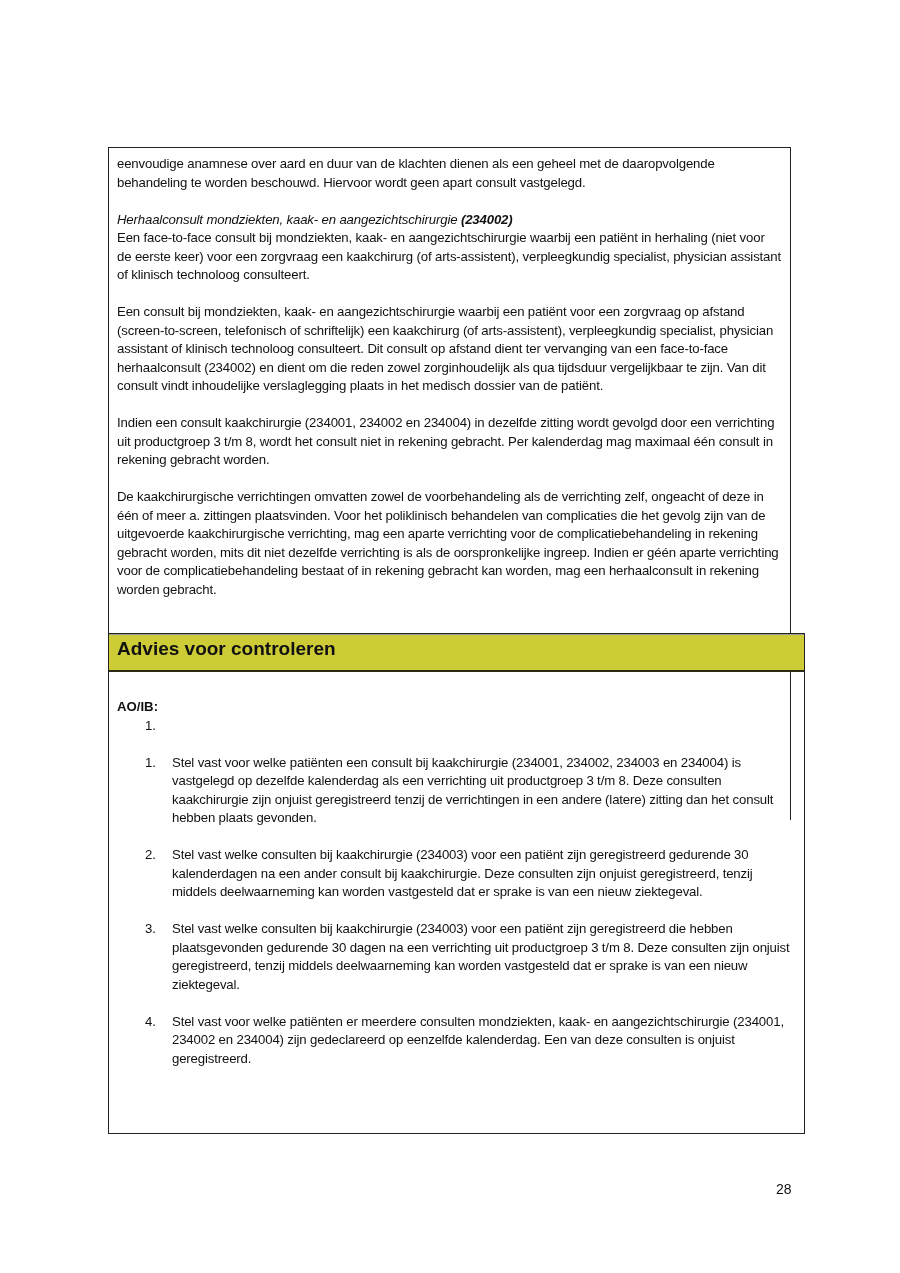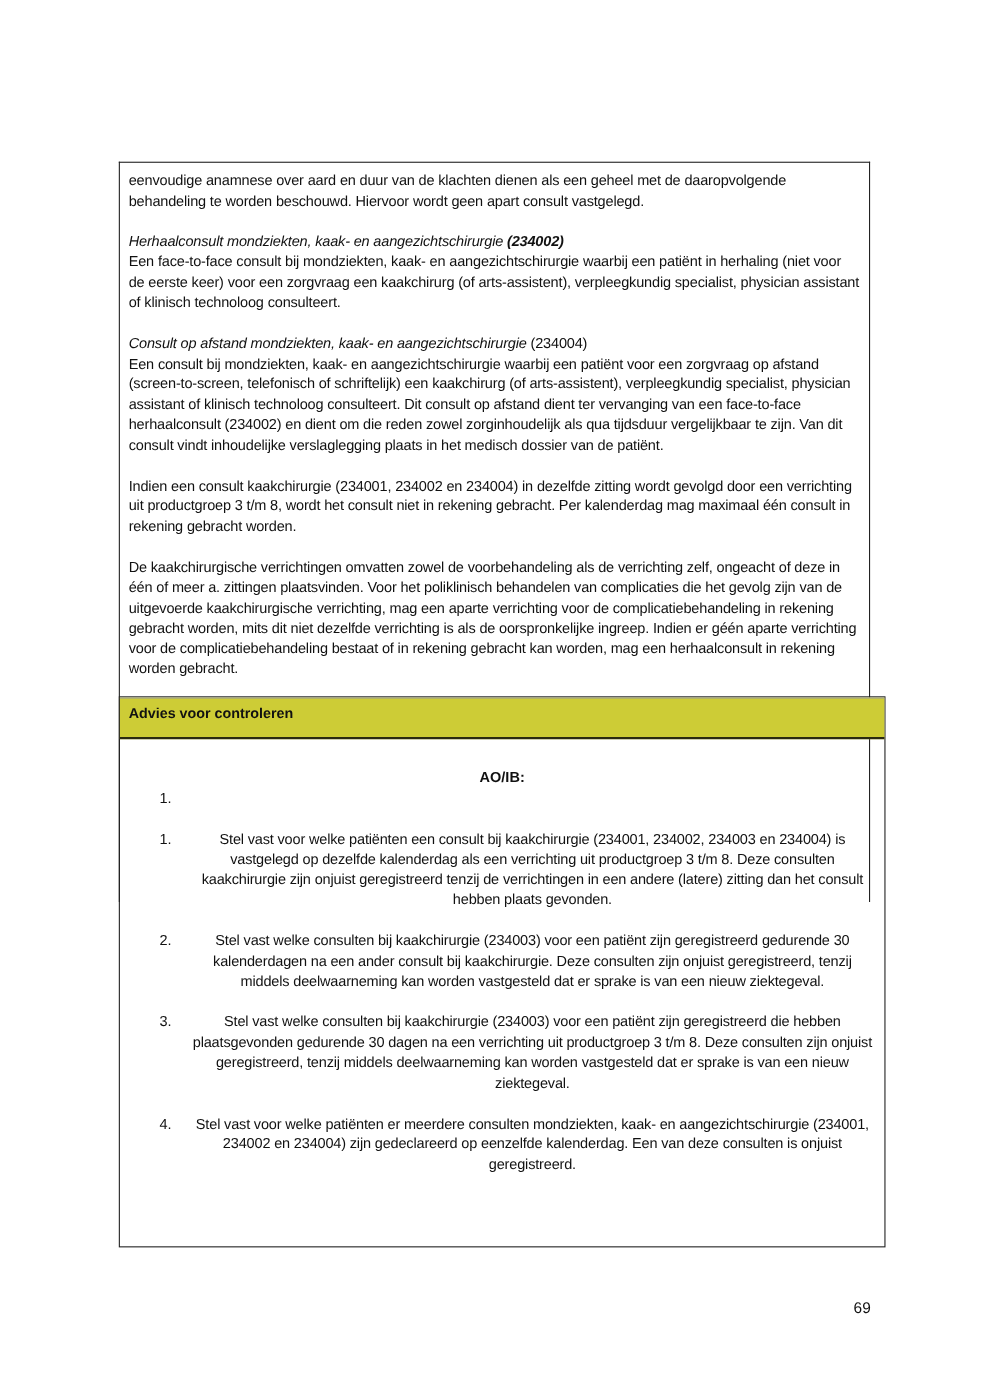--- a/index.html
+++ b/index.html
@@ -17,23 +17,23 @@
   .para { margin: 0 0 18.5px 0; letter-spacing: -0.15px; }
   .para .sub-title { font-style: italic; display: block; }
   .para .sub-title b { font-style: italic; font-weight: bold; }
   .box-bottom {
     position: absolute; left: 108px; top: 633px; width: 697px; height: 501px;
     border: 1px solid #222; border-width: 1px 1.5px 1.5px 1.5px; box-sizing: border-box;
   }
   .advies-header {
     background: #cdcc36; height: 38px; border-bottom: 2px solid #2a2a10;
     border-top: 1px solid #999; box-sizing: border-box;
-    padding: 5px 8px; font-weight: bold; font-size: 13px; line-height: 18px;
+    padding: 5px 8px; font-weight: bold; font-size: 19px; line-height: 18px;
   }
-  .advies-body { padding: 26px 8px 0 8px; text-align: center; }
+  .advies-body { padding: 26px 8px 0 8px; }
   .section-label { font-weight: bold; margin: 0; }
   ol.steps { margin: 0 0 18.5px 0; padding: 0; list-style: none; }
   ol.steps li { position: relative; padding-left: 55px; margin-bottom: 18.5px; letter-spacing: -0.15px; }
   ol.steps li .num { position: absolute; left: 28px; top: 0; }
   ol.steps li .txt { font-weight: normal; }
   ol.steps.single li { margin-bottom: 0; }
   .gap { height: 18.5px; }
   .page-number {
     position: absolute; left: 776px; top: 1180px; font-size: 14px;
   }
@@ -43,21 +43,20 @@
 
 <div class="box-top">
   <p class="para">
     <span>eenvoudige anamnese over aard en duur van de klachten dienen als een geheel met de daaropvolgende behandeling te worden beschouwd. Hiervoor wordt geen apart consult vastgelegd.</span>
   </p>
   <p class="para">
     <span class="sub-title"><span>Herhaalconsult mondziekten, kaak- en aangezichtschirurgie</span> <b>(234002)</b></span>
     <span>Een face-to-face consult bij mondziekten, kaak- en aangezichtschirurgie waarbij een patiënt in herhaling (niet voor de eerste keer) voor een zorgvraag een kaakchirurg (of arts-assistent), verpleegkundig specialist, physician assistant of klinisch technoloog consulteert.</span>
   </p>
   <p class="para">
-    <span class="sub-title"><span>Consult op afstand mondziekten, kaak- en aangezichtschirurgie</span> <span style="font-style:normal">(234004)</span></span>
     <span>Een consult bij mondziekten, kaak- en aangezichtschirurgie waarbij een patiënt voor een zorgvraag op afstand (screen-to-screen, telefonisch of schriftelijk) een kaakchirurg (of arts-assistent), verpleegkundig specialist, physician assistant of klinisch technoloog consulteert. Dit consult op afstand dient ter vervanging van een face-to-face herhaalconsult (234002) en dient om die reden zowel zorginhoudelijk als qua tijdsduur vergelijkbaar te zijn. Van dit consult vindt inhoudelijke verslaglegging plaats in het medisch dossier van de patiënt.</span>
   </p>
   <p class="para">
     <span>Indien een consult kaakchirurgie (234001, 234002 en 234004) in dezelfde zitting wordt gevolgd door een verrichting uit productgroep 3 t/m 8, wordt het consult niet in rekening gebracht. Per kalenderdag mag maximaal één consult in rekening gebracht worden.</span>
   </p>
   <p class="para">
     <span>De kaakchirurgische verrichtingen omvatten zowel de voorbehandeling als de verrichting zelf, ongeacht of deze in één of meer a. zittingen plaatsvinden. Voor het poliklinisch behandelen van complicaties die het gevolg zijn van de uitgevoerde kaakchirurgische verrichting, mag een aparte verrichting voor de complicatiebehandeling in rekening gebracht worden, mits dit niet dezelfde verrichting is als de oorspronkelijke ingreep. Indien er géén aparte verrichting voor de complicatiebehandeling bestaat of in rekening gebracht kan worden, mag een herhaalconsult in rekening worden gebracht.</span>
   </p>
 </div>
 
@@ -87,13 +86,13 @@
         <span class="txt">Stel vast welke consulten bij kaakchirurgie (234003) voor een patiënt zijn geregistreerd die hebben plaatsgevonden gedurende 30 dagen na een verrichting uit productgroep 3 t/m 8. Deze consulten zijn onjuist geregistreerd, tenzij middels deelwaarneming kan worden vastgesteld dat er sprake is van een nieuw ziektegeval.</span>
       </li>
       <li>
         <span class="num">4.</span>
         <span class="txt">Stel vast voor welke patiënten er meerdere consulten mondziekten, kaak- en aangezichtschirurgie (234001, 234002 en 234004) zijn gedeclareerd op eenzelfde kalenderdag. Een van deze consulten is onjuist geregistreerd.</span>
       </li>
     </ol>
   </div>
 </div>
 
-<div class="page-number">69</div>
+<div class="page-number">28</div>
 
 </body></html>

